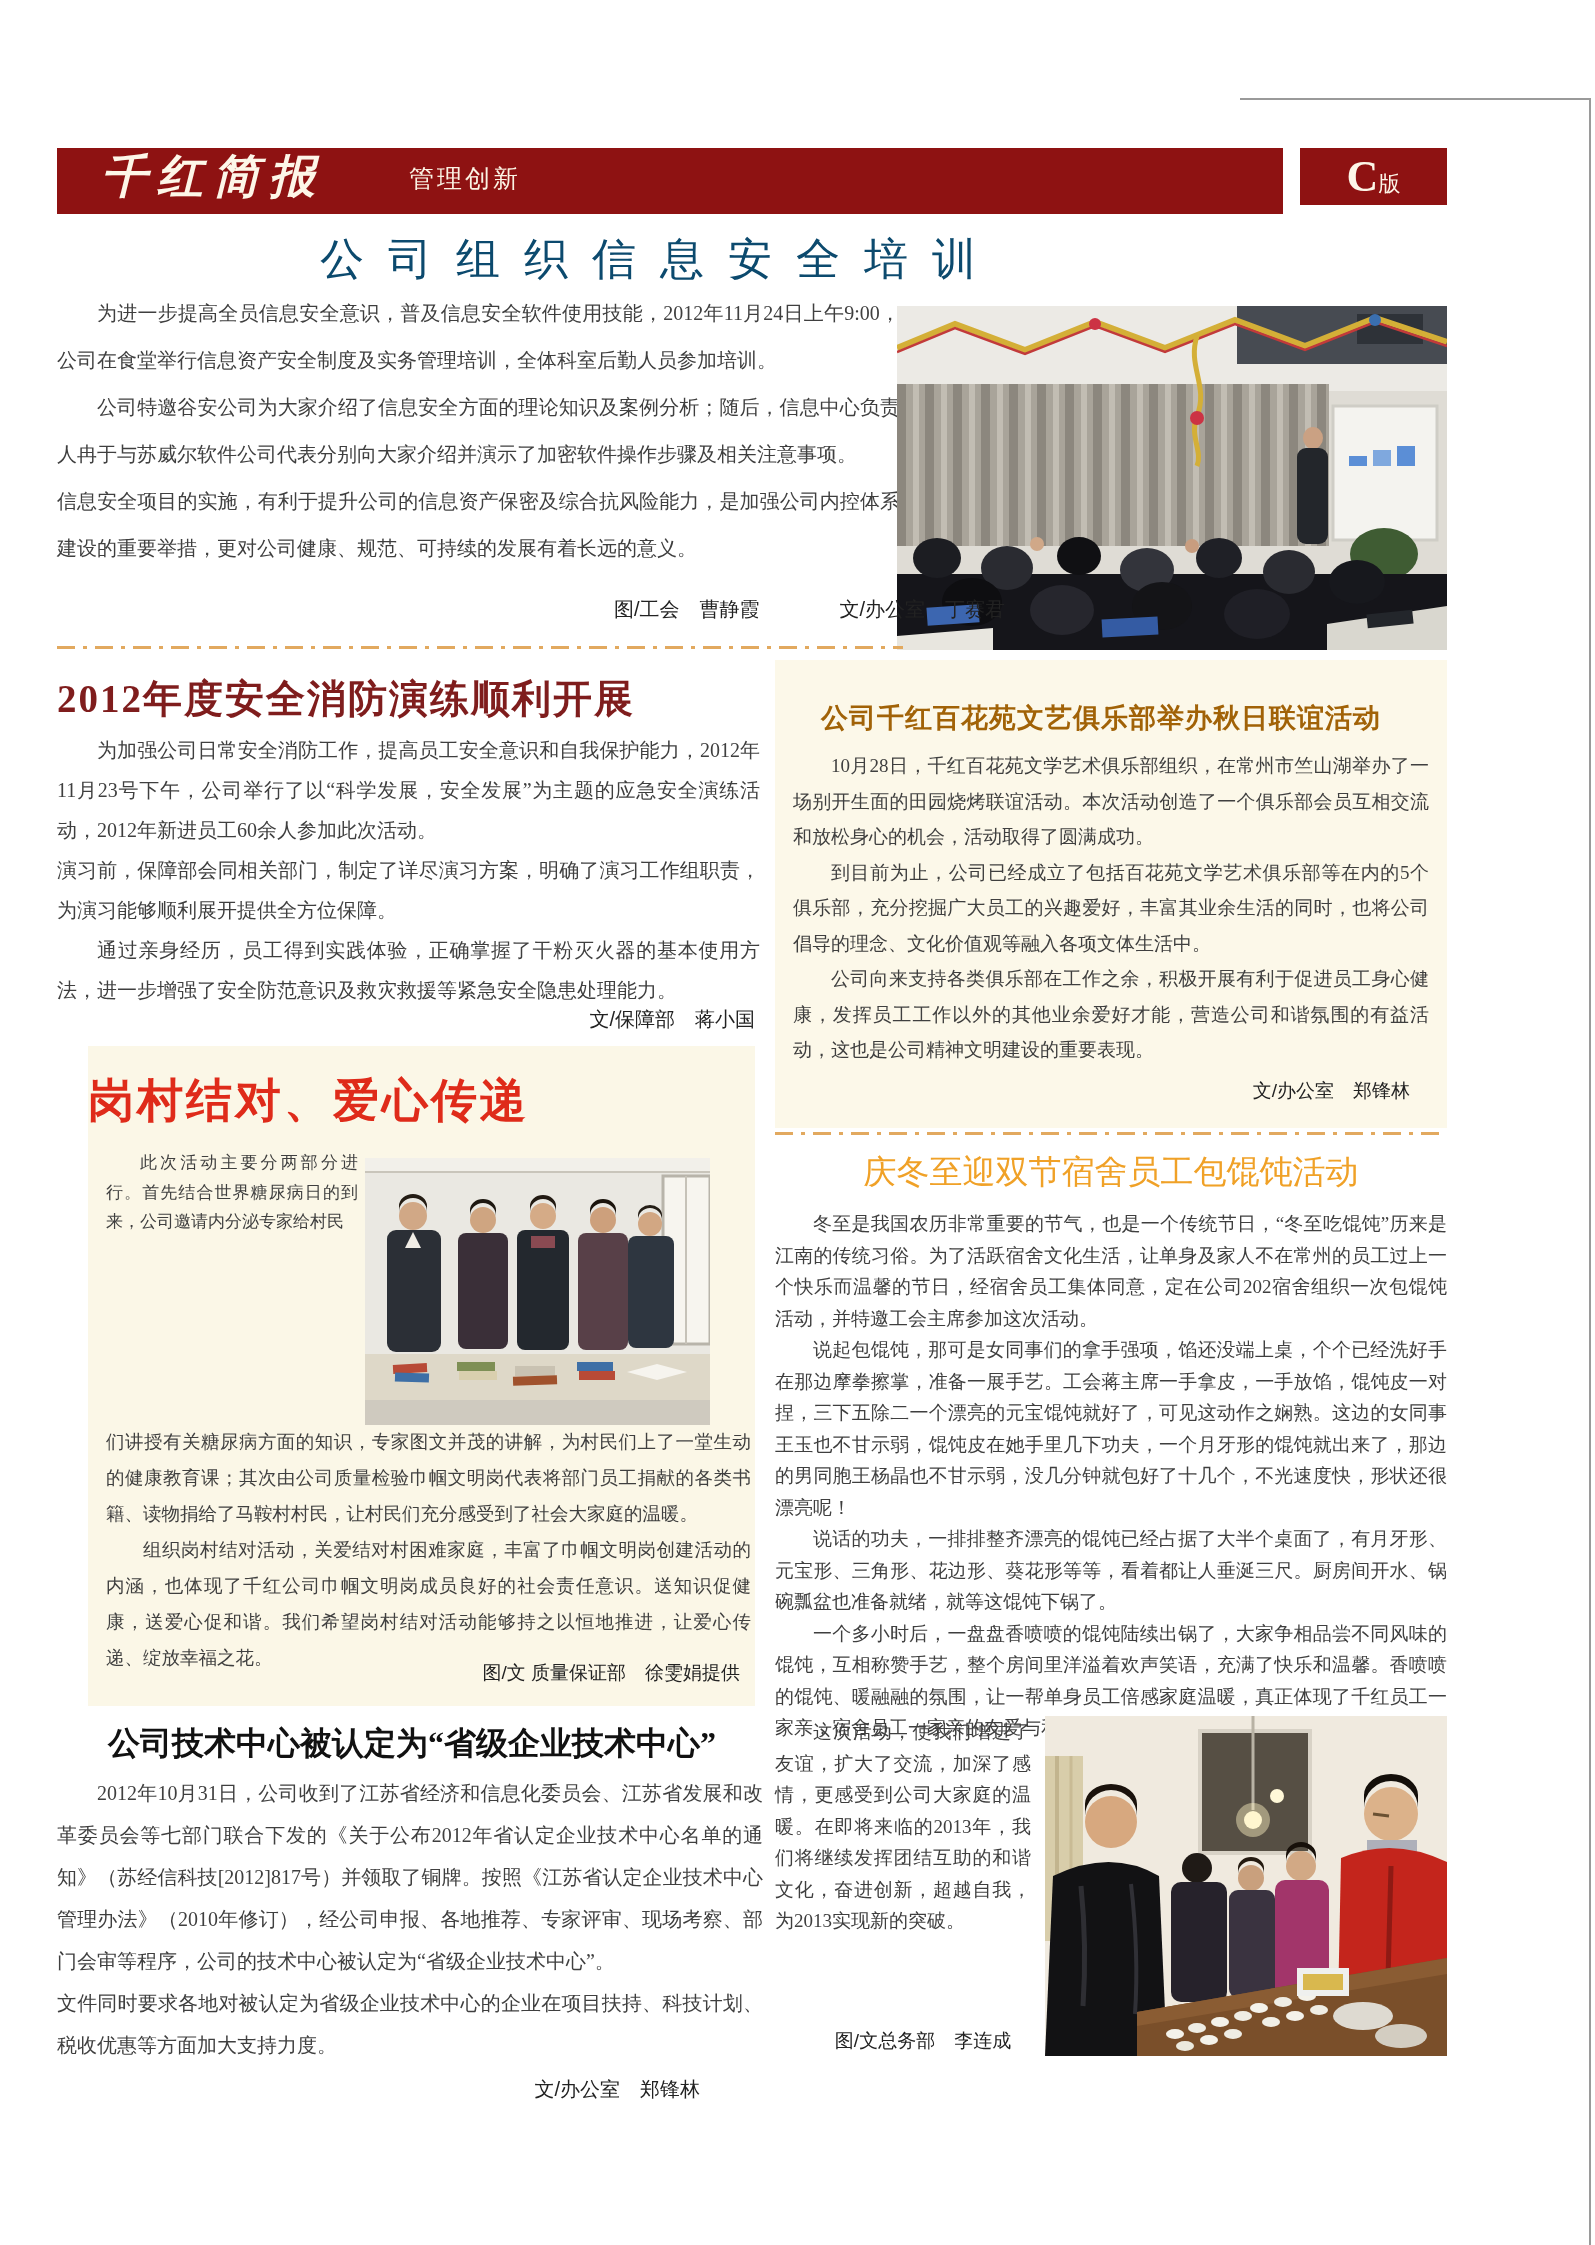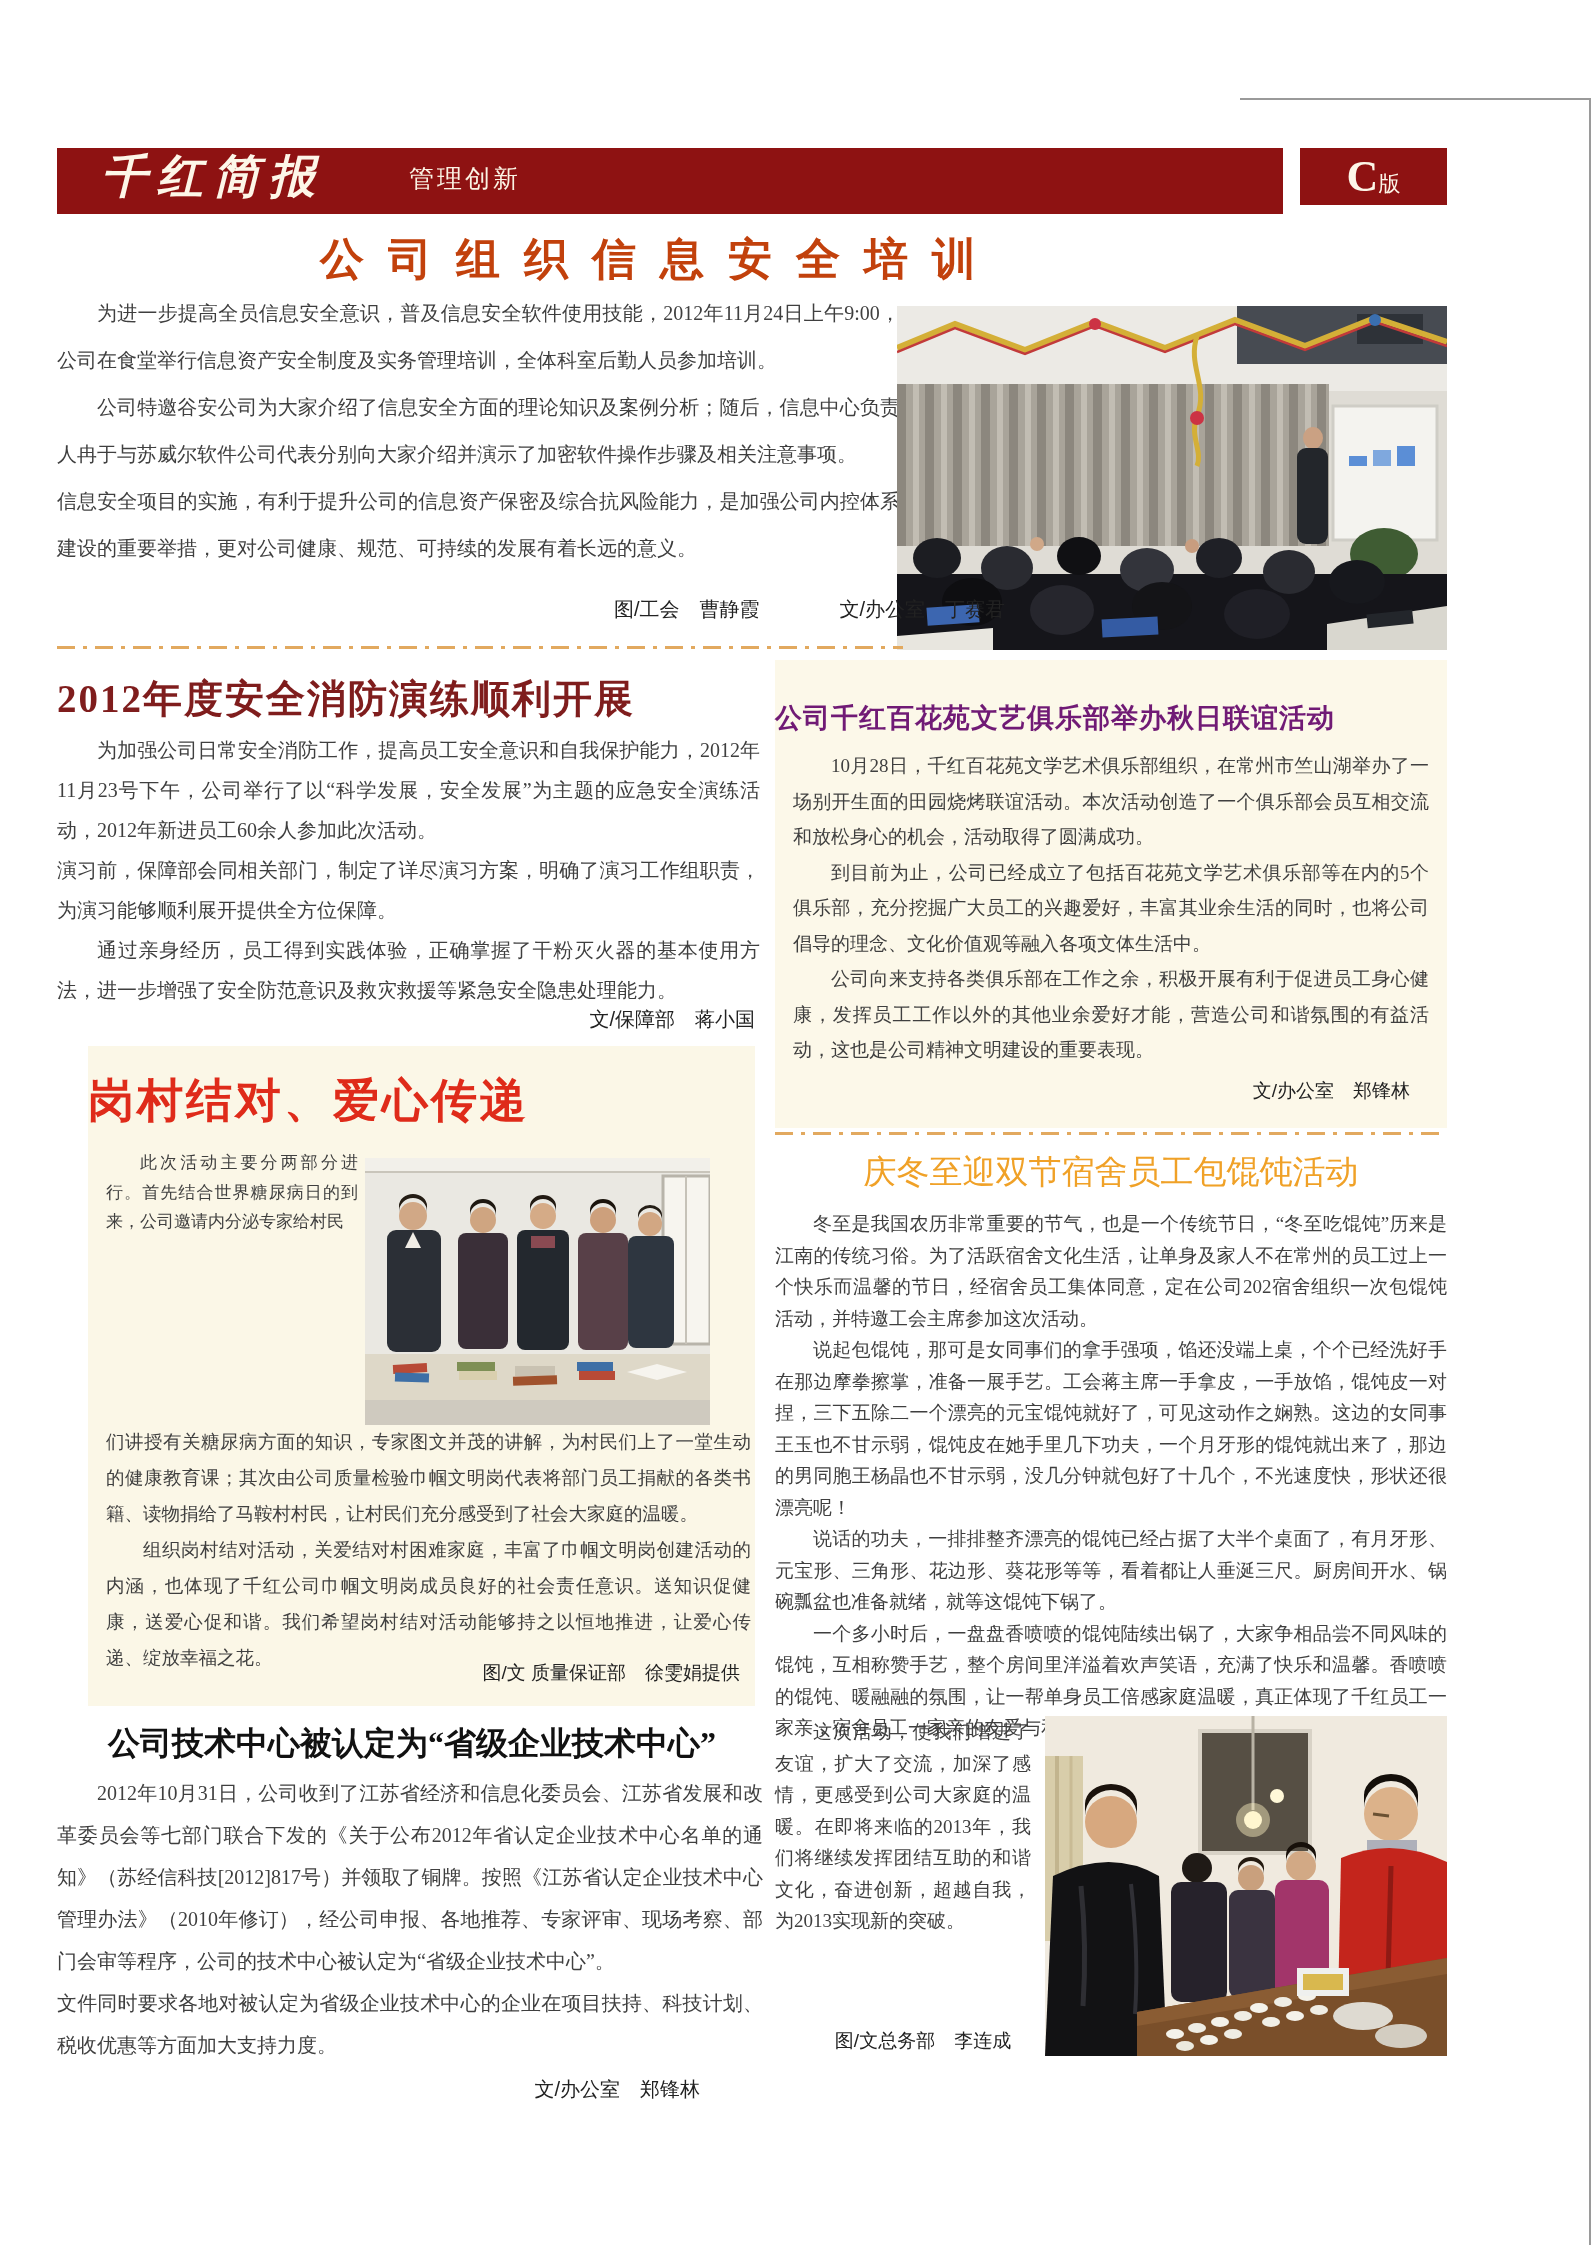--- a/index.html
+++ b/index.html
@@ -21,21 +21,21 @@
            text-align:center;line-height:57px;white-space:nowrap;}
   .edition .letter{font-size:44px;font-weight:bold;}
   .edition .suffix{font-size:22px;}
 
   
   .body-text p{margin:0;text-align:justify;text-indent:2em;}
   .body-text p.noindent{text-indent:0;}
   .byline{font-family:"Liberation Sans","DejaVu Sans",sans-serif;color:#222;white-space:nowrap;}
 
   
-  .a1-title{left:320px;top:230px;font-size:44px;font-weight:bold;color:#c2410c;letter-spacing:24px;white-space:nowrap;}
+  .a1-title{left:320px;top:230px;font-size:44px;font-weight:normal;color:#0c4a6e;letter-spacing:24px;white-space:nowrap;}
   .a1-body{left:57px;top:290px;width:843px;font-size:20px;line-height:47px;}
   .a1-caption{left:460px;top:596px;width:545px;text-align:right;font-size:20px;}
   .dashline{height:3px;background:repeating-linear-gradient(to right,#e2a95f 0 18px,transparent 18px 26px,#e2a95f 26px 30px,transparent 30px 38px);}
   .divider1{left:57px;top:646px;width:846px;}
 
   
   .a2-title{left:57px;top:672px;width:703px;text-align:left;font-size:39px;font-weight:bold;color:#7f1d1d;letter-spacing:2px;white-space:nowrap;}
   .a2-body{left:57px;top:730px;width:703px;font-size:20px;line-height:40px;}
   .a2-byline{left:345px;top:1006px;width:410px;text-align:right;font-size:20px;}
 
@@ -46,21 +46,21 @@
   .a3-wide{left:106px;top:1424px;width:645px;font-size:18.5px;line-height:36px;}
   .a3-byline{left:340px;top:1660px;width:400px;text-align:right;font-size:19px;}
 
   
   .a4-title{left:57px;top:1722px;width:710px;text-align:center;font-size:32px;font-weight:bold;color:#111;white-space:nowrap;}
   .a4-body{left:57px;top:1772px;width:706px;font-size:20px;line-height:42px;}
   .a4-byline{left:300px;top:2076px;width:400px;text-align:right;font-size:20px;}
 
   
   .box-right{left:775px;top:660px;width:672px;height:468px;background:#fcf8e9;}
-  .a5-title{left:775px;top:700px;width:540px;text-align:center;font-size:27px;font-weight:bold;color:#701a75;letter-spacing:1px;white-space:nowrap;}
+  .a5-title{left:821px;top:700px;width:540px;text-align:center;font-size:27px;font-weight:bold;color:#a16207;letter-spacing:1px;white-space:nowrap;}
   .a5-body{left:793px;top:748px;width:636px;font-size:19px;line-height:35.5px;}
   .a5-byline{left:1030px;top:1078px;width:380px;text-align:right;font-size:19px;}
   .divider2{left:775px;top:1132px;width:672px;}
 
   
   .a6-title{left:775px;top:1150px;width:672px;text-align:center;font-size:33px;font-weight:normal;color:#f0a127;white-space:nowrap;}
   .a6-body{left:775px;top:1208px;width:672px;font-size:19px;line-height:31.5px;}
   .a6-col{left:775px;top:1716px;width:256px;font-size:19px;line-height:31.5px;}
   .a6-byline{left:795px;top:2028px;width:256px;text-align:center;font-size:19px;}
 

